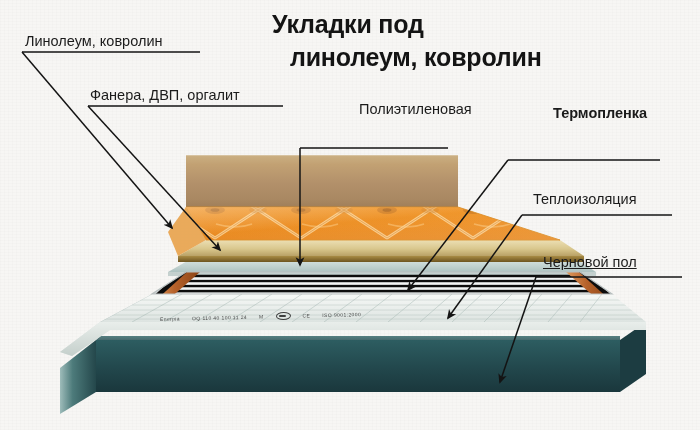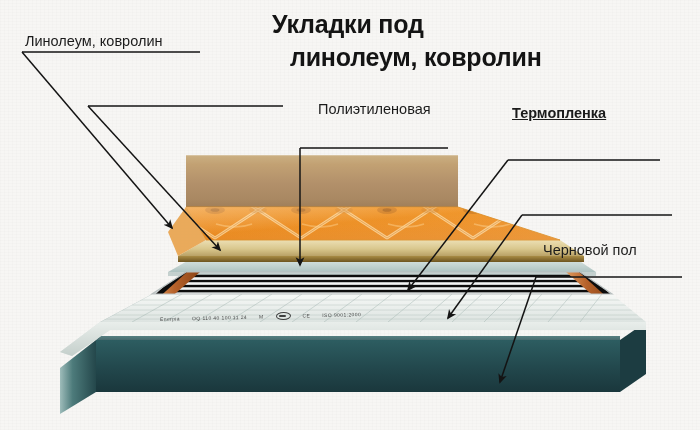--- a/index.html
+++ b/index.html
@@ -27,29 +27,29 @@
     position:absolute; left:272px; top:8px; width:400px;
     font-size:25px; font-weight:bold; line-height:1.32;
     letter-spacing:-0.2px;
     color:#141414;
   }
   #title .t-line{display:block;}
   #title .t2{margin-left:18px;}
 
   
   .lbl{position:absolute;font-size:14.5px;color:#1b1b1b;line-height:1.28;white-space:nowrap;}
-  .lbl.bold{font-weight:bold;white-space:normal;text-decoration:underline;}
-  .lbl .l2{display:block;}
+  .lbl.bold{font-weight:bold;white-space:normal;}
+  .lbl .l2{display:block;margin-left:41px;}
 
   #lbl-lino{left:25px;  top:32px;}
   #lbl-fan {left:90px;  top:86px;}
   #lbl-poly{left:318px; top:100px; white-space:normal; width:150px;}
   #lbl-term{left:512px; top:104px; width:150px;}
   #lbl-teplo{left:533px; top:190px;}
-  #lbl-cher {left:543px; top:241px;}
+  #lbl-cher {left:543px; top:253px;text-decoration:underline;}
 
   
   #leaders{position:absolute;left:0;top:0;width:700px;height:430px;}
 
   
   #assembly{position:absolute;left:0;top:0;width:700px;height:430px;}
 
   
   #backpanel{
     position:absolute;left:186px;top:155px;width:272px;height:52px;
@@ -299,26 +299,32 @@
 
   <div id="title">
     <span class="t-line t1">Укладки под</span>
     <span class="t-line t2">линолеум, ковролин</span>
   </div>
 
   <div class="lbl" id="lbl-lino">
     <span>Линолеум, ковролин</span>
   </div>
 
+  <div class="lbl" id="lbl-fan">
+    <span>Фанера, ДВП, оргалит</span>
+  </div>
 
   <div class="lbl" id="lbl-poly">
     <span class="l2">Полиэтиленовая</span>
   </div>
 
   <div class="lbl bold" id="lbl-term">
     <span class="l2">Термопленка</span>
   </div>
 
+  <div class="lbl" id="lbl-teplo">
+    <span>Теплоизоляция</span>
+  </div>
 
   <div class="lbl" id="lbl-cher">
     <span>Черновой пол</span>
   </div>
 </div>
 
 </body></html>

